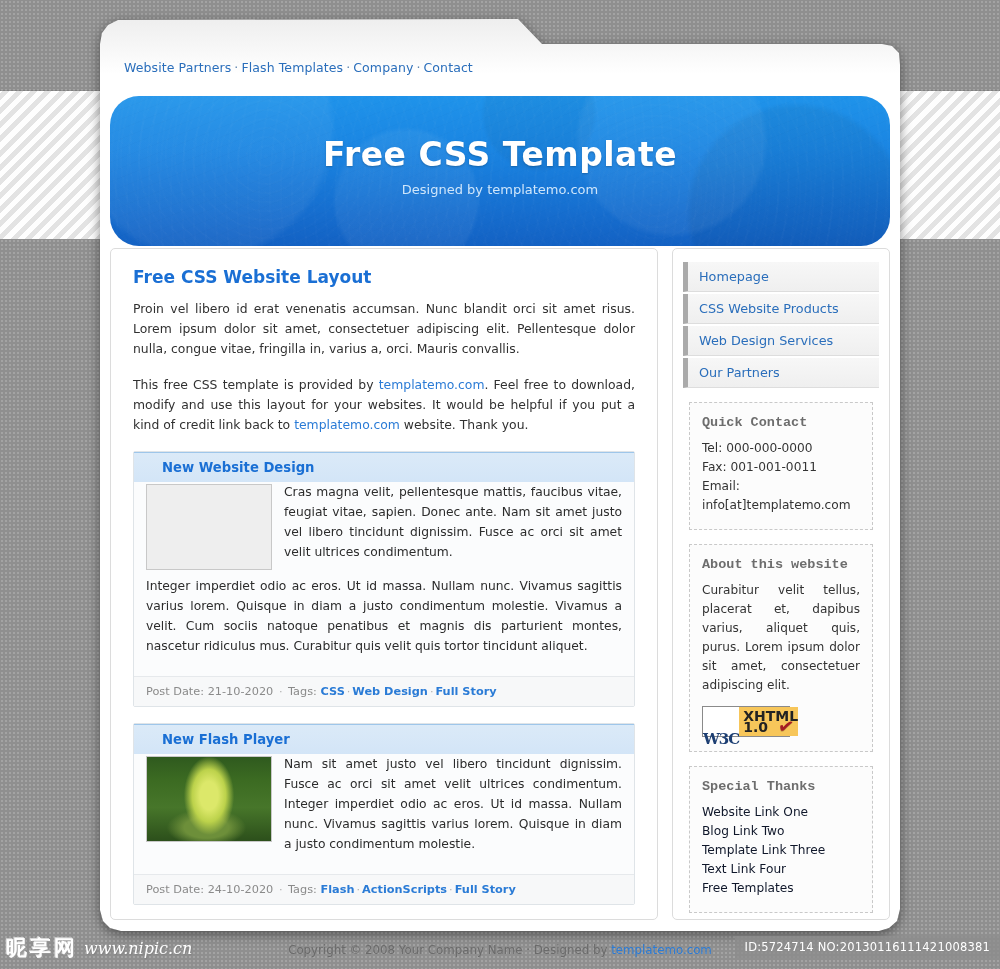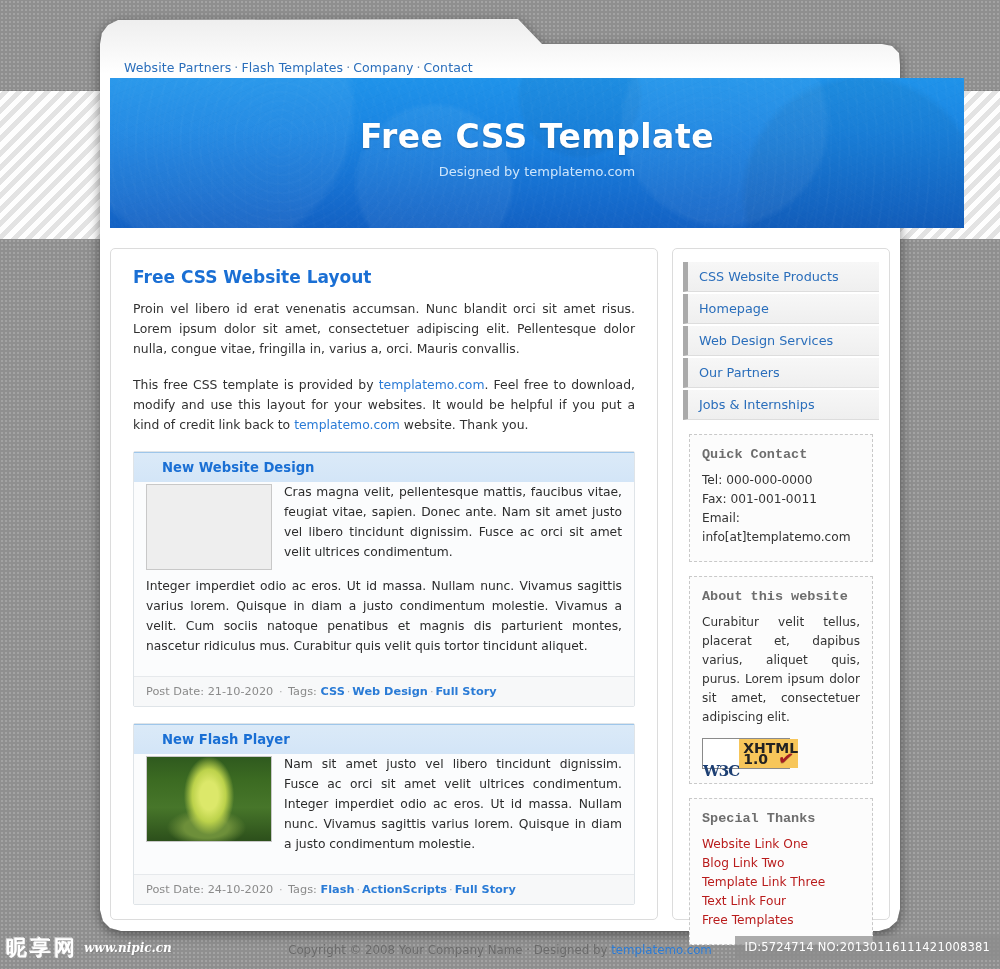--- a/index.html
+++ b/index.html
@@ -58,29 +58,30 @@
   
   #topnav{
     position:absolute;left:124px;top:60px;width:760px;height:20px;
     font-size:12.5px;color:#2a6ebb;letter-spacing:.1px;
   }
   #topnav a{color:#2a6ebb;text-decoration:none;}
   #topnav .sep{color:#5c83ad;padding:0 3px;}
 
   
   #banner{
-    position:absolute;left:110px;top:78px;width:854px;height:150px;
+    position:absolute;left:110px;top:96px;width:780px;height:150px;
     background:
       radial-gradient(circle at 12% 22%, rgba(255,255,255,.055) 0 18%, transparent 19%),
       radial-gradient(circle at 38% 70%, rgba(255,255,255,.05) 0 14%, transparent 15%),
       radial-gradient(circle at 72% 30%, rgba(255,255,255,.05) 0 16%, transparent 17%),
       radial-gradient(circle at 88% 78%, rgba(0,0,0,.05) 0 15%, transparent 16%),
       radial-gradient(circle at 55% 12%, rgba(0,0,0,.04) 0 12%, transparent 13%),
       linear-gradient(to bottom,#1f93ea 0%,#1a85e2 35%,#166fd0 75%,#1361c3 100%);
     overflow:hidden;
+    border-radius:29px;
   }
   #banner .noise{
     position:absolute;inset:0;opacity:.35;
     background-image:
       repeating-radial-gradient(circle at 20% 40%, rgba(255,255,255,.04) 0 2px, transparent 2px 9px),
       repeating-radial-gradient(circle at 70% 65%, rgba(255,255,255,.035) 0 2px, transparent 2px 11px),
       repeating-linear-gradient(35deg, rgba(255,255,255,.03) 0 1px, transparent 1px 7px),
       repeating-linear-gradient(-22deg, rgba(0,0,0,.03) 0 1px, transparent 1px 9px);
   }
   #banner h1{
@@ -190,21 +191,21 @@
     margin:14px 6px 0 6px;border:1px dashed #c9c9c9;padding:12px 12px 14px 12px;
     background:#fcfcfc;
   }
   .side-box h4{
     margin:0 0 9px 0;font-size:13.5px;font-weight:bold;color:#6d6d6d;font-family:Liberation Mono, monospace;
   }
   .side-box .line{font-size:12.2px;line-height:19px;color:#333;}
   .side-box p{margin:0;font-size:12.1px;line-height:19px;color:#333;text-align:justify;}
   .side-box ul{list-style:none;margin:0;padding:0;}
   .side-box ul li a{
-    display:block;font-size:12.2px;line-height:19px;color:#b91c1c;text-decoration:none;
+    display:block;font-size:12.2px;line-height:19px;color:#0f172a;text-decoration:none;
   }
 
   
   .w3c-badge{
     margin-top:11px;width:88px;height:31px;border:1px solid #8a8a8a;
     display:flex;background:#fff;box-sizing:border-box;position:relative;
   }
   .w3c-badge .left{
     width:44px;background:linear-gradient(to bottom,#ffffff,#ededed);
     display:flex;align-items:center;justify-content:center;
@@ -235,21 +236,21 @@
     position:absolute;left:6px;top:930px;height:36px;
     display:flex;align-items:center;gap:6px;pointer-events:none;
   }
   #wm-left .cn{
     font-size:21px;font-weight:bold;color:#ffffff;
     letter-spacing:3px;
     text-shadow:1px 1px 0 #9a9a9a,-1px -1px 0 #d8d8d8;
     font-family:"DejaVu Sans","Liberation Sans",sans-serif;
   }
   #wm-left .url{
-    font-size:12px;font-style:italic;font-weight:bold;color:#ffffff;
+    font-size:16px;font-style:italic;font-weight:normal;color:#ffffff;
     text-shadow:1px 1px 1px rgba(130,130,130,.9);
     font-family:"DejaVu Serif","Liberation Serif",serif;
   }
   #wm-id{
     position:absolute;right:0px;top:936px;height:22px;
     padding:0 10px;line-height:22px;
     background:rgba(140,140,140,.72);
     color:#ffffff;font-size:11.5px;letter-spacing:.2px;
     pointer-events:none;white-space:nowrap;
   }
@@ -317,33 +318,30 @@
         <a href="#">Flash</a><span class="dot">·</span><a href="#">ActionScripts</a><span class="dot">·</span><a href="#">Full Story</a>
       </div>
     </div>
   </div>
 </div>
 
 <div id="content-right">
   <div class="rc-pad">
     <ul class="side-menu">
       <li>
-          <a href="#">CSS Website Products</a>
+          <a href="#">Homepage</a>
         </li>
       <li>
-          <a href="#">Homepage</a>
+          <a href="#">CSS Website Products</a>
         </li>
       <li>
           <a href="#">Web Design Services</a>
         </li>
       <li>
           <a href="#">Our Partners</a>
-        </li>
-      <li>
-          <a href="#">Jobs &amp; Internships</a>
         </li>
     </ul>
 
     <div class="side-box">
       <h4>Quick Contact</h4>
       <div class="line">Tel: 000-000-0000</div>
       <div class="line">Fax: 001-001-0011</div>
       <div class="line">Email: info[at]templatemo.com</div>
     </div>
 

